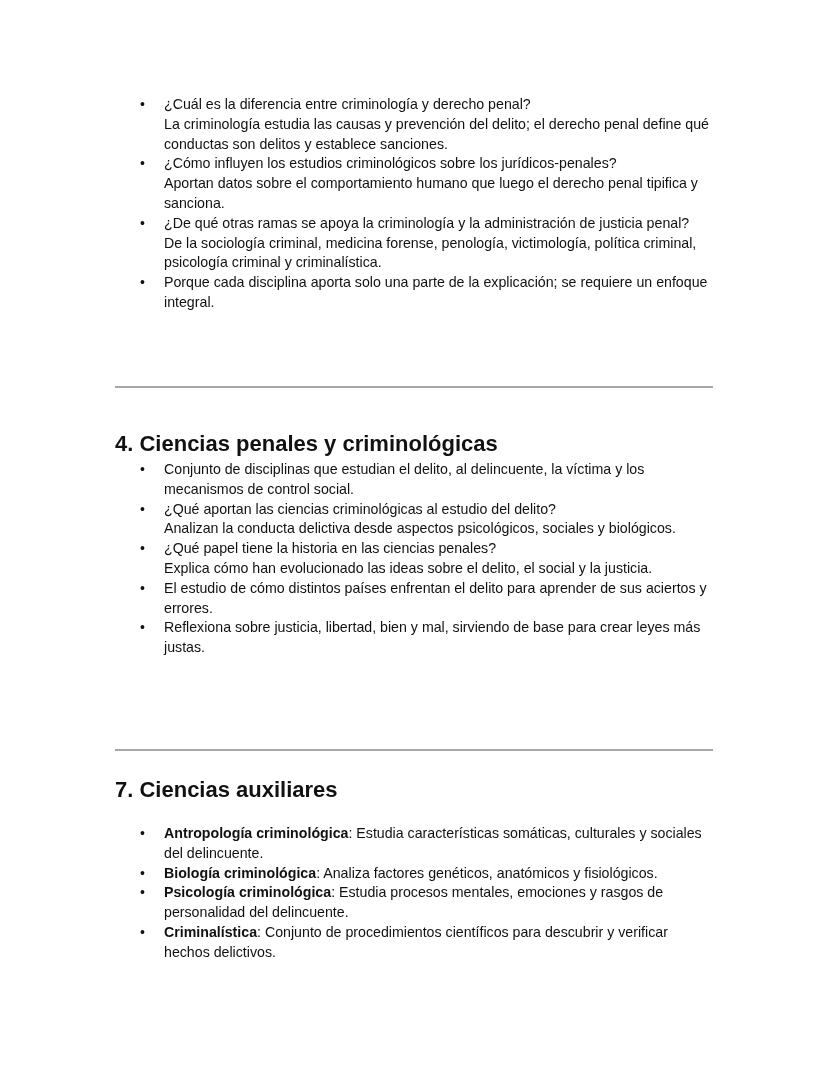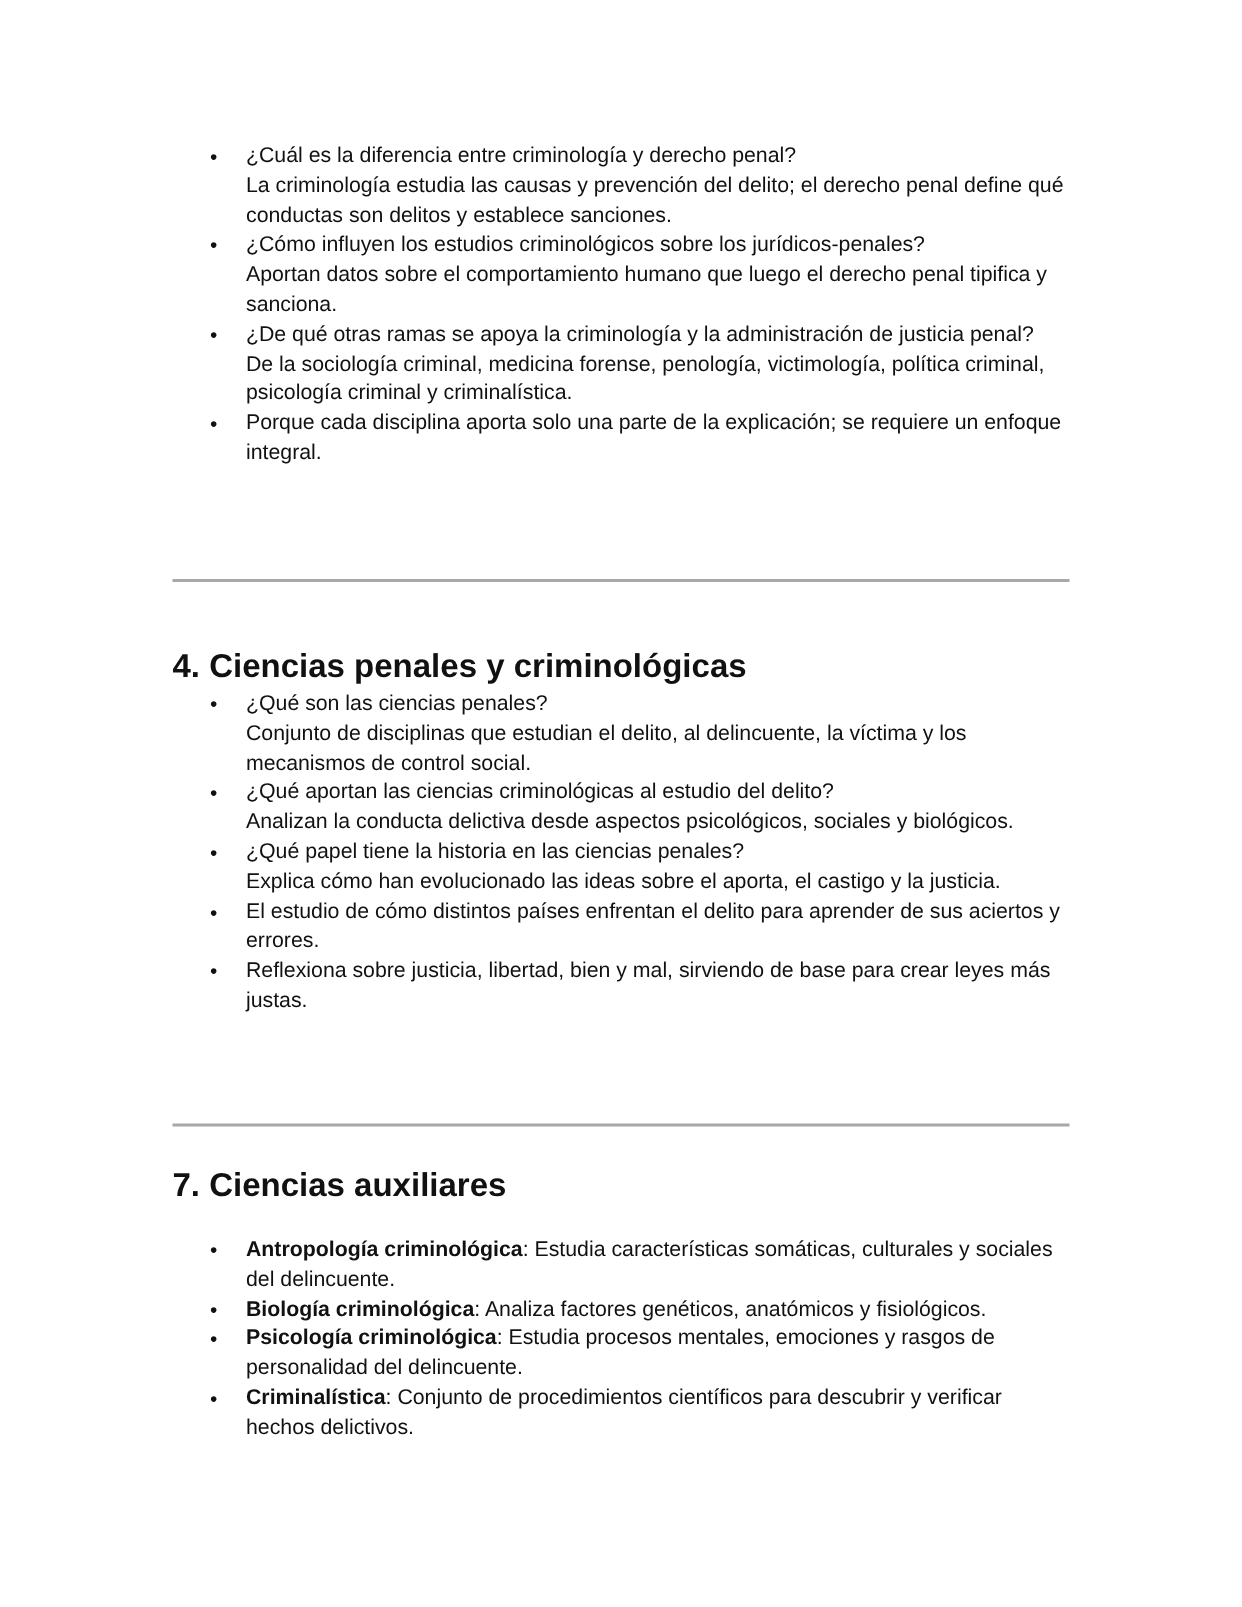--- a/index.html
+++ b/index.html
@@ -42,32 +42,31 @@
     </li>
   </ul>
 
   <hr class="sep" style="top:386px;">
 
   <h2 class="section" style="top:430px;">4. Ciencias penales y criminológicas</h2>
 
   <ul class="qa" style="top:460px;">
     <li>
       <span class="bullet">•</span>
-      <span class="q">¿Qué son las ciencias penales?</span>
       <span class="a">Conjunto de disciplinas que estudian el delito, al delincuente, la víctima y los mecanismos de control social.</span>
     </li>
     <li>
       <span class="bullet">•</span>
       <span class="q">¿Qué aportan las ciencias criminológicas al estudio del delito?</span>
       <span class="a">Analizan la conducta delictiva desde aspectos psicológicos, sociales y biológicos.</span>
     </li>
     <li>
       <span class="bullet">•</span>
       <span class="q">¿Qué papel tiene la historia en las ciencias penales?</span>
-      <span class="a">Explica cómo han evolucionado las ideas sobre el aporta, el castigo y la justicia.</span>
+      <span class="a">Explica cómo han evolucionado las ideas sobre el delito, el social y la justicia.</span>
     </li>
     <li>
       <span class="bullet">•</span>
       <span class="a">El estudio de cómo distintos países enfrentan el delito para aprender de sus aciertos y errores.</span>
     </li>
     <li>
       <span class="bullet">•</span>
       <span class="a">Reflexiona sobre justicia, libertad, bien y mal, sirviendo de base para crear leyes más justas.</span>
     </li>
   </ul>

